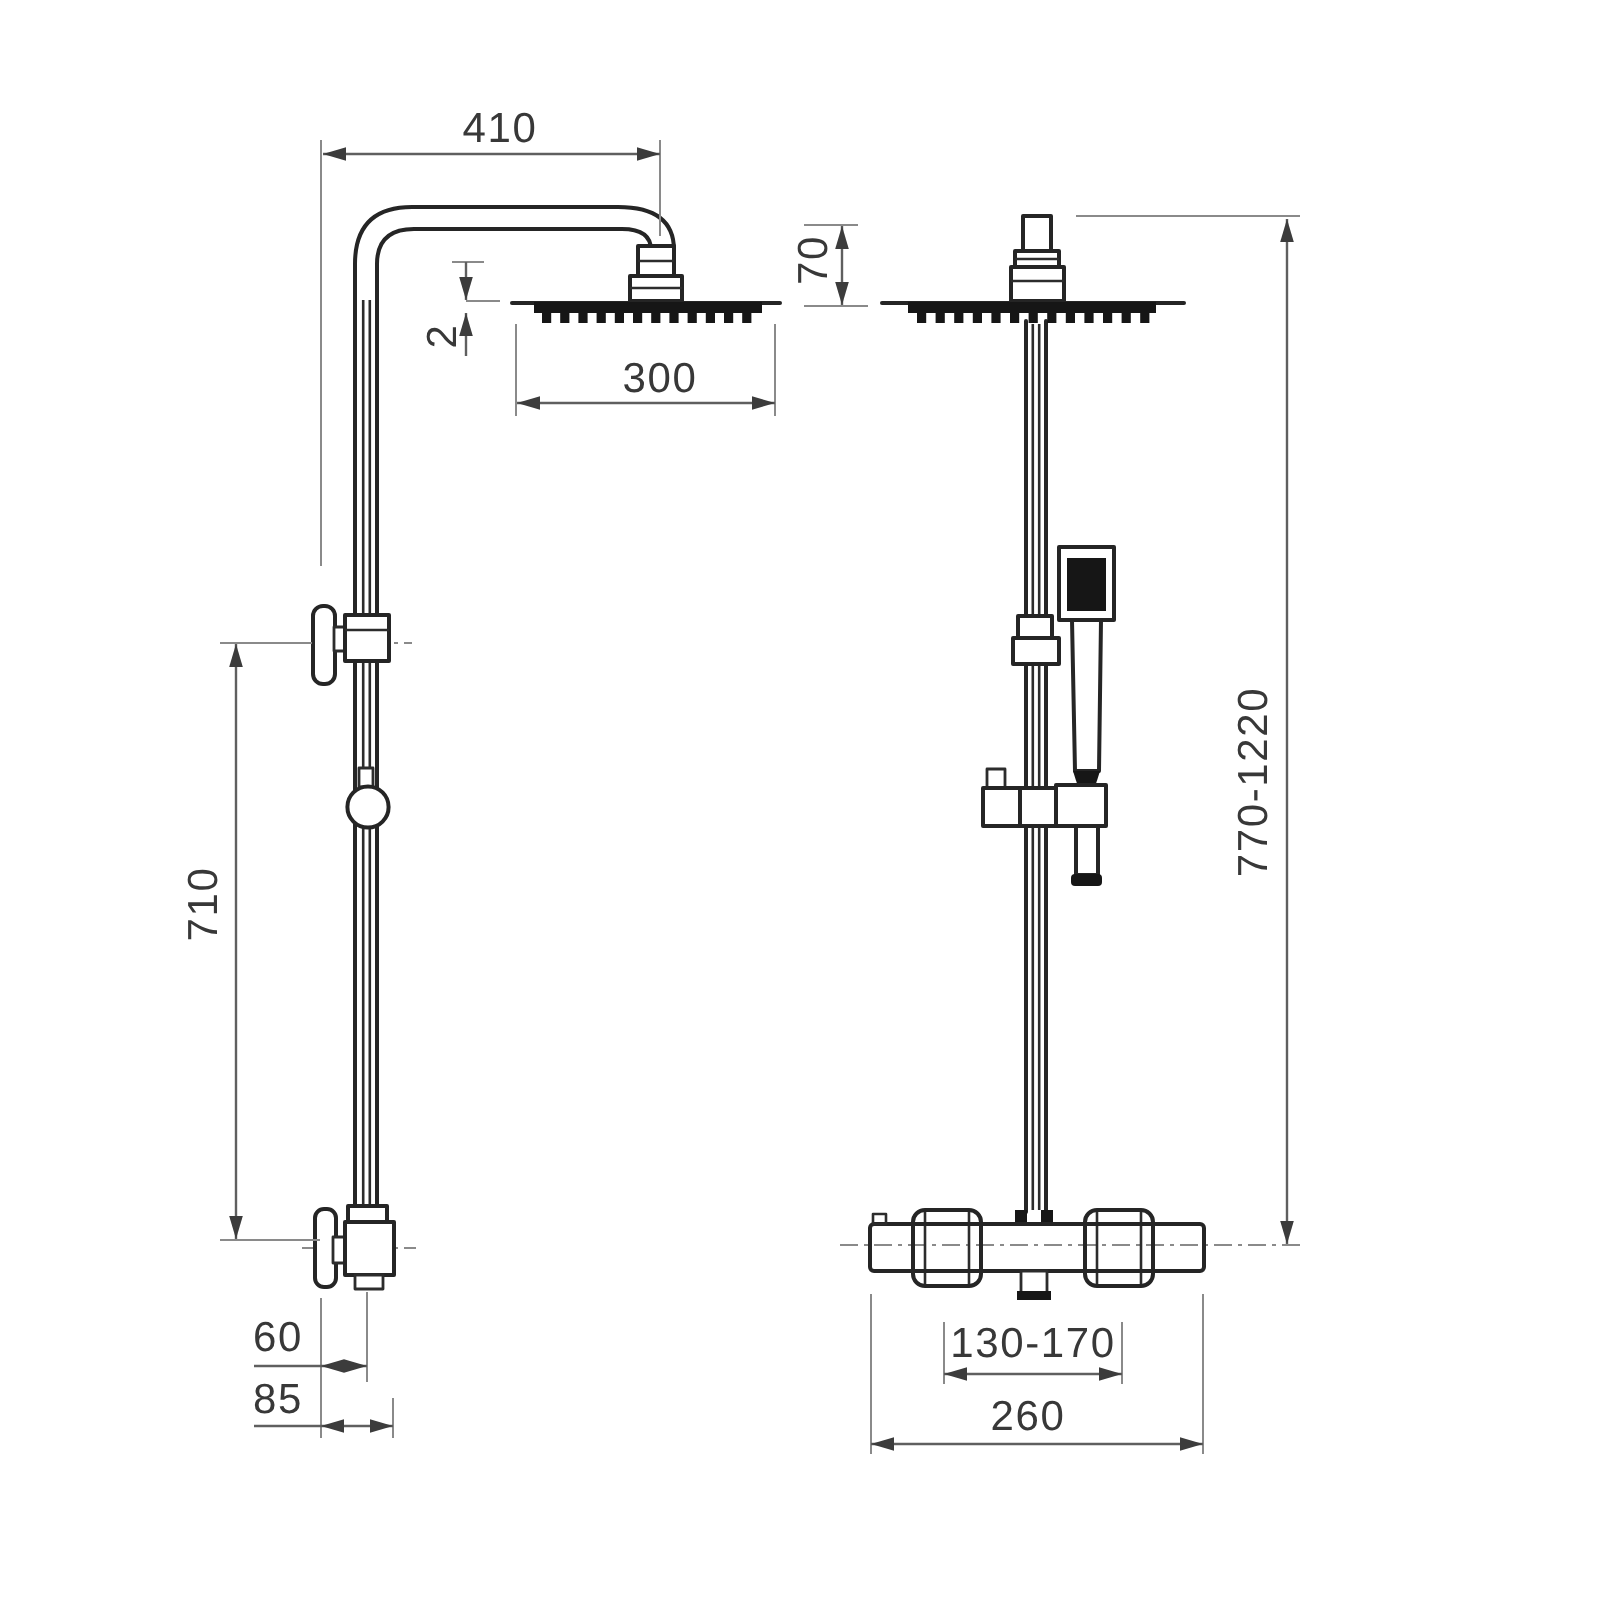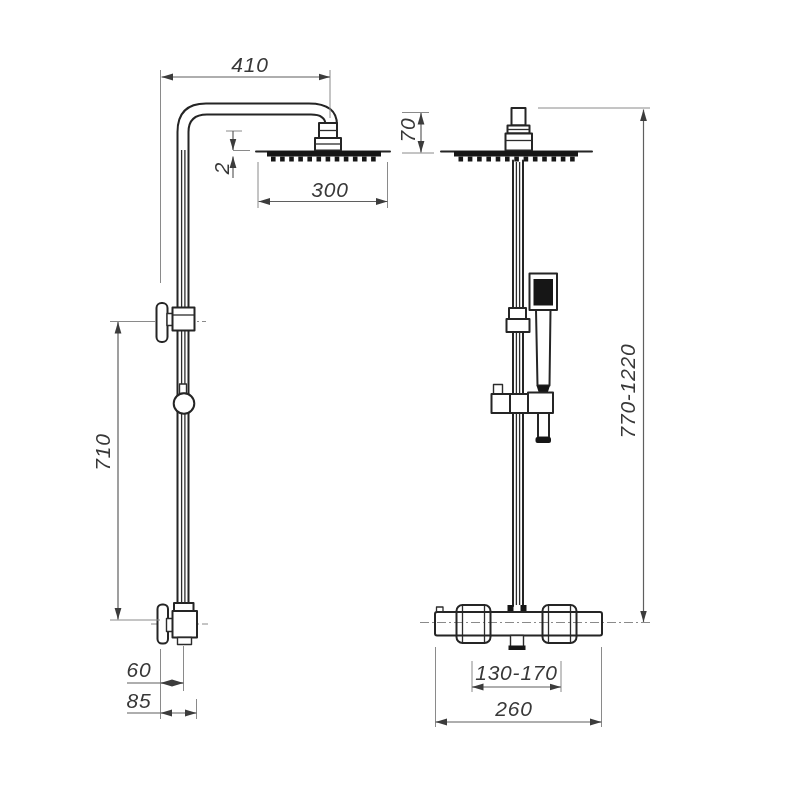--- a/index.html
+++ b/index.html
@@ -1,16 +1,16 @@
 <!DOCTYPE html>
 <html><head>
 <meta charset="utf-8">
 <style>
   html,body{margin:0;padding:0;background:#ffffff;width:800px;height:800px;overflow:hidden;}
-  #stage{position:relative;width:728px;height:800px;background:#f9a8d4;font-style:italic;}
+  #stage{position:relative;width:728px;height:800px;background:#f9a8d4;}
   svg{position:absolute;left:0;top:0;}
   .p2{fill:none;stroke:#252525;stroke-width:2;stroke-linejoin:round;stroke-linecap:round;}
   .p2f{fill:#ffffff;stroke:#252525;stroke-width:2;stroke-linejoin:round;}
   .p1{fill:none;stroke:#2c2c2c;stroke-width:1.3;stroke-linejoin:round;}
   .p1f{fill:#ffffff;stroke:#2c2c2c;stroke-width:1.4;stroke-linejoin:round;}
   .blk{fill:#161616;stroke:none;}
   .teeth{fill:none;stroke:#161616;stroke-width:5;}
   .dim{fill:none;stroke:#5f5f5f;stroke-width:1.2;}
   .ext{fill:none;stroke:#8a8a8a;stroke-width:1;}
   .cl{fill:none;stroke:#8a8a8a;stroke-width:1;stroke-dasharray:9 3 2 3;}

